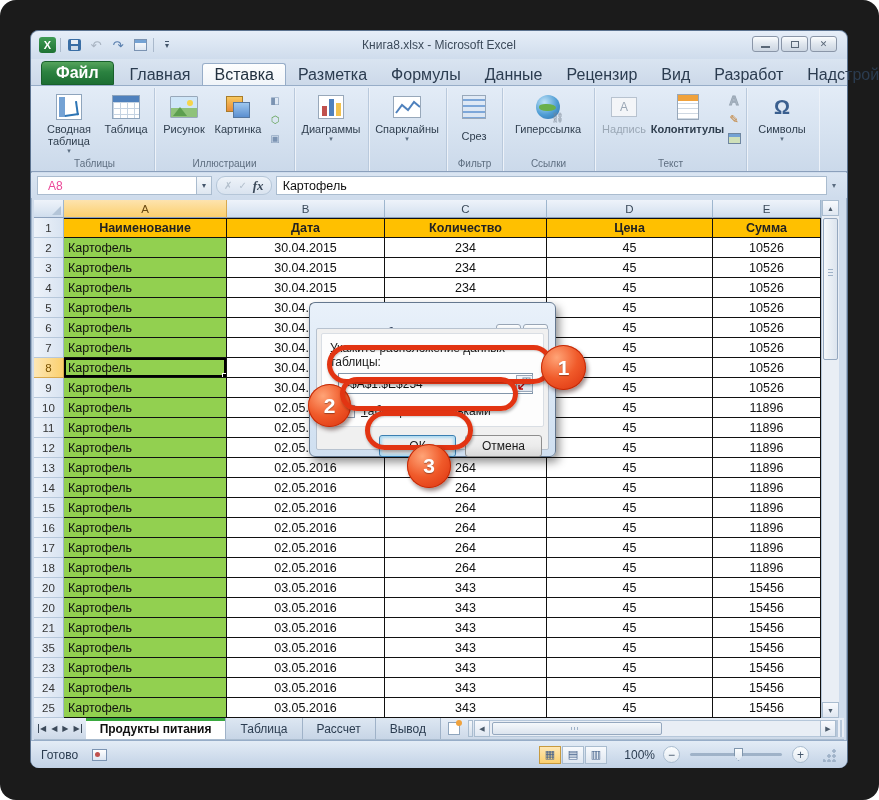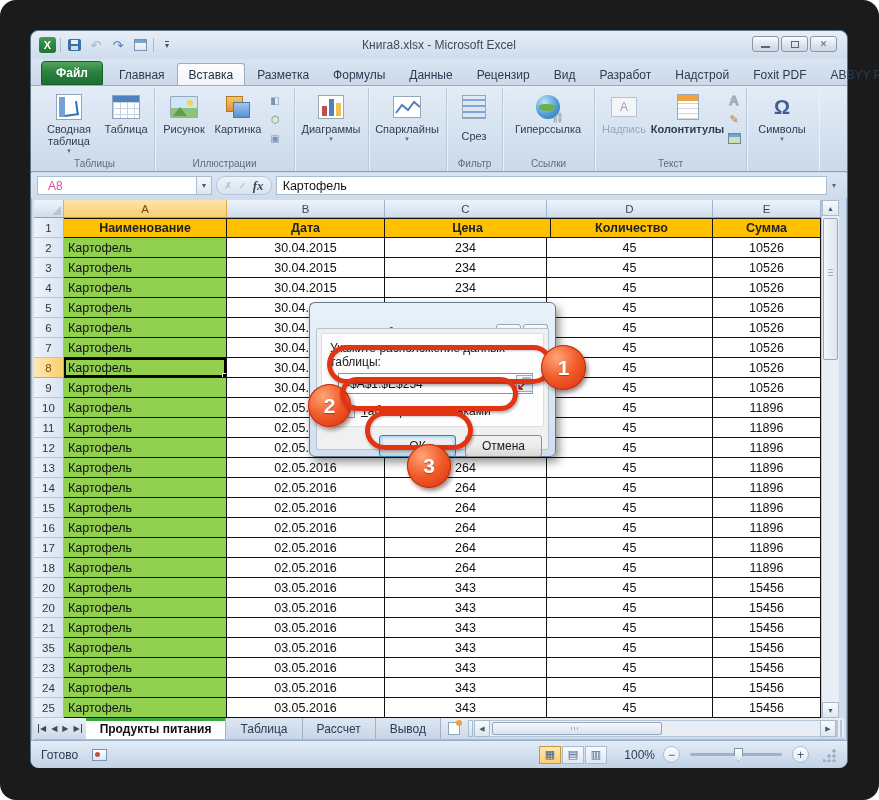--- a/index.html
+++ b/index.html
@@ -22,21 +22,21 @@
   .mini-table-icon:before{content:"";position:absolute;left:0;top:0;right:0;height:3px;background:#74a2d4;}
   .qcaret{font-size:8px;color:#44566b;border-top:1px solid #44566b;line-height:6px;padding-top:1px;}
   .title-text{position:absolute;left:0;right:0;text-align:center;font-size:12px;color:#3c4a5a;}
   .winbtns{position:absolute;right:10px;top:5px;display:flex;gap:2px;z-index:2;}
   .wbtn{width:27px;height:16px;border:1px solid #8a96a8;border-radius:3px;background:linear-gradient(#fbfdfe,#dfe6ee 50%,#ccd6e2);display:flex;align-items:center;justify-content:center;color:#5a6878;font-size:9px;}
   .minbar{width:9px;height:2px;background:#5a6878;margin-top:5px;}
   .restbox{width:8px;height:7px;border:1px solid #5a6878;}
 
   
   .tabrow{position:absolute;top:28px;left:0;right:0;height:27px;display:flex;align-items:flex-end;padding:0 0 0 10px;background:linear-gradient(#d9e4f1,#ccd9e9);border-bottom:1px solid #97adc8;}
-  .rtab{height:22px;display:flex;align-items:center;padding:0 11px;font-size:12px;color:#1f3molecular,#2b3c50;color:#2b3c50;border:1px solid transparent;border-bottom:none;white-space:nowrap;}
+  .rtab{height:22px;display:flex;align-items:center;padding:0 11px;font-size:16px;color:#1f3molecular,#2b3c50;color:#2b3c50;border:1px solid transparent;border-bottom:none;white-space:nowrap;}
   .rtab.file{background:linear-gradient(#56a45c,#2b8240 45%,#1d6f33);color:#fff;font-weight:bold;border-radius:4px 4px 0 0;border:1px solid #18602b;margin-right:4px;height:24px;padding:0 14px;}
   .rtab.active{background:linear-gradient(#fdfefe,#f0f4f9);border-color:#97adc8;border-radius:3px 3px 0 0;color:#22313f;}
 
   
   .ribbon{position:absolute;top:55px;left:0;right:0;height:86px;background:linear-gradient(#e3ecf7,#d6e2f0 55%,#cbd9ea);border-bottom:1px solid #8ba0bc;display:flex;align-items:stretch;padding:2px 0 0 4px;}
   .rgroup{display:flex;flex-direction:column;padding:2px 3px 0 3px;border-right:1px solid #b9c9dc;box-shadow:1px 0 0 #edf2f9;}
   .gbody{display:flex;flex:1;align-items:flex-start;gap:1px;}
   .glabel{height:14px;font-size:10px;color:#5e6e80;text-align:center;line-height:13px;}
   .bigbtn{display:flex;flex-direction:column;align-items:center;justify-content:flex-start;padding:2px 2px 0 2px;min-width:50px;height:64px;border-radius:3px;}
   .bigbtn .ic{height:30px;display:flex;align-items:center;justify-content:center;margin-bottom:1px;}
@@ -415,22 +415,22 @@
           <div class="ch w-b">B</div>
           <div class="ch w-c">C</div>
           <div class="ch w-d">D</div>
           <div class="ch w-e">E</div>
         </div>
       <div id="grid-rows">
           <div class="grow">
             <div class="rh w-rh">1</div>
             <div class="cell hc w-a">Наименование</div>
             <div class="cell hc w-b">Дата</div>
+            <div class="cell hc w-c">Количество</div>
             <div class="cell hc w-d">Цена</div>
-            <div class="cell hc w-c">Количество</div>
             <div class="cell hc w-e">Сумма</div>
           </div>
           <div class="grow">
             <div class="rh w-rh">2</div>
             <div class="cell w-a ca">Картофель</div>
             <div class="cell w-b">30.04.2015</div>
             <div class="cell w-c">234</div>
             <div class="cell w-d">45</div>
             <div class="cell w-e">10526</div>
           </div>

